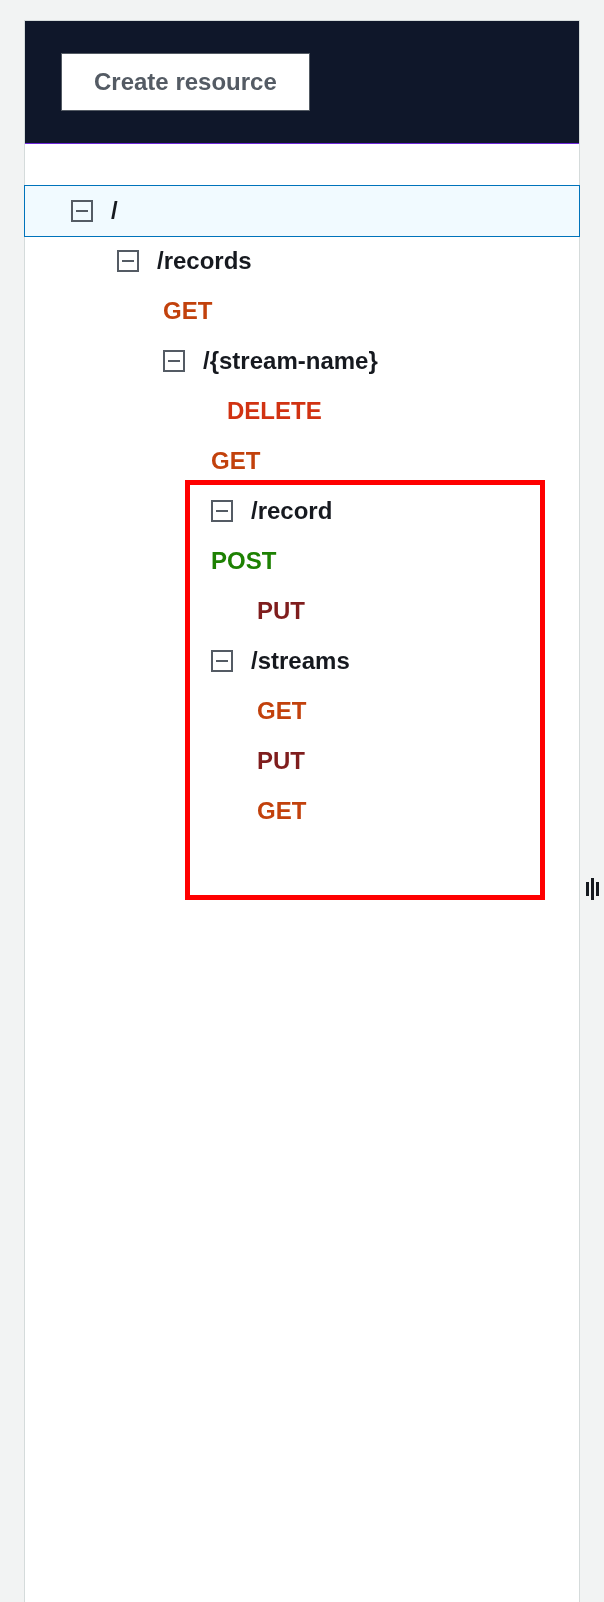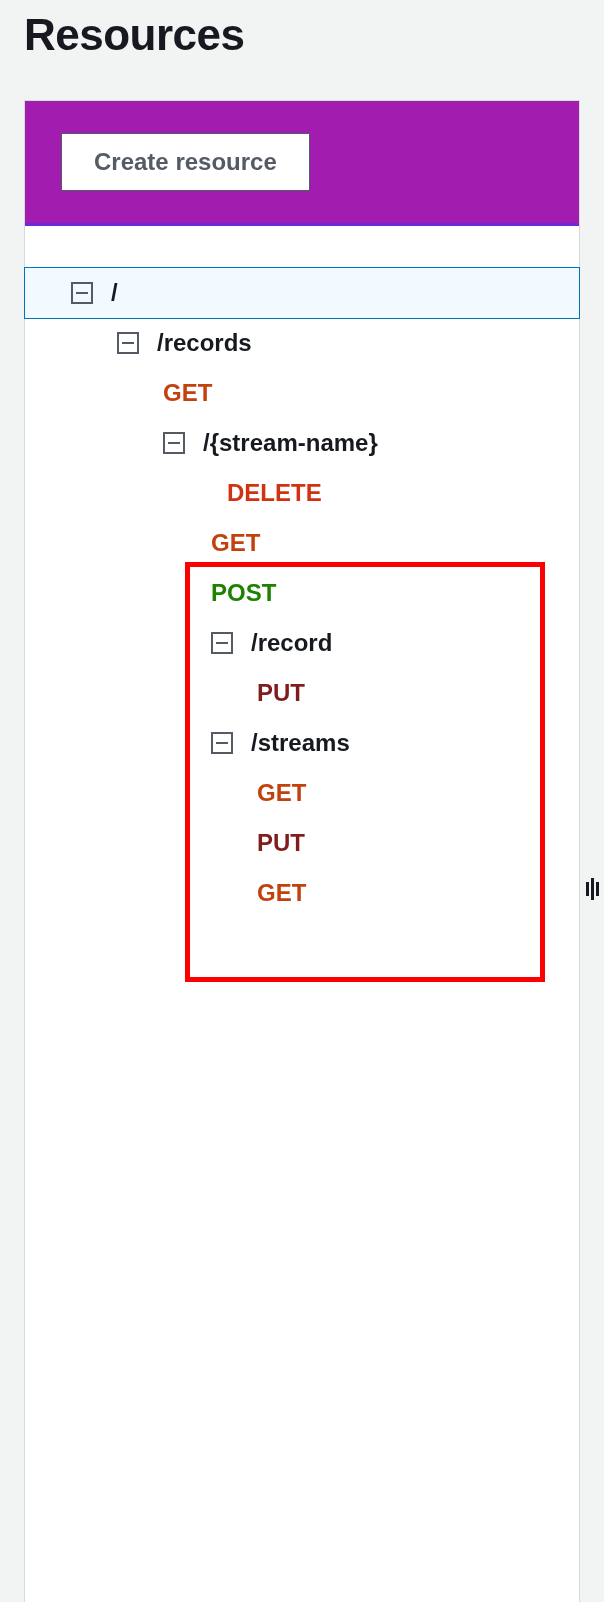--- a/index.html
+++ b/index.html
@@ -20,22 +20,22 @@
       margin: 10px 0 40px 0;
       letter-spacing: -0.5px;
     }
     .panel {
       background: #ffffff;
       border: 1px solid #d5dbdb;
       margin-top: 20px;
     }
     .panel-header {
       padding: 32px 36px;
-      background: #a21caf;
-      border-bottom: 3px solid #6d28d9;
+      background: #0f172a;
+      border-bottom: 1px solid #6d28d9;
     }
     .btn-outline {
       display: inline-block;
       padding: 14px 32px;
       font-size: 24px;
       font-weight: 700;
       color: #545b64;
       background: #ffffff;
       border: 1.5px solid #545b64;
       cursor: pointer;
@@ -113,21 +113,20 @@
       vertical-align: middle;
     }
     .right-handle .l1 { height: 14px; }
     .right-handle .l2 { height: 22px; }
     .right-handle .l3 { height: 14px; }
   </style>
 </head>
 <body>
 
 <div class="page">
-  <h1 class="page-title">Resources</h1>
 
   <div class="panel">
 
     <div class="panel-header">
       <button class="btn-outline">Create resource</button>
     </div>
 
     <div class="spacer-white"></div>
 
     <div class="tree highlight-box">
@@ -158,29 +157,29 @@
       </div>
 
       <div class="row ind-2b">
         <span class="method m-delete">DELETE</span>
       </div>
 
       <div class="row ind-2b">
         <span class="method m-get">GET</span>
       </div>
 
+      <div class="row ind-3">
+        <span class="collapse-icon">
+            <span class="bar"></span>
+          </span>
+        <span class="path-label">/record</span>
+      </div>
+
       <div class="row ind-2b">
         <span class="method m-post">POST</span>
-      </div>
-
-      <div class="row ind-3">
-        <span class="collapse-icon">
-            <span class="bar"></span>
-          </span>
-        <span class="path-label">/record</span>
       </div>
 
       <div class="row ind-4">
         <span class="method m-put">PUT</span>
       </div>
 
       <div class="row ind-3">
         <span class="collapse-icon">
             <span class="bar"></span>
           </span>

